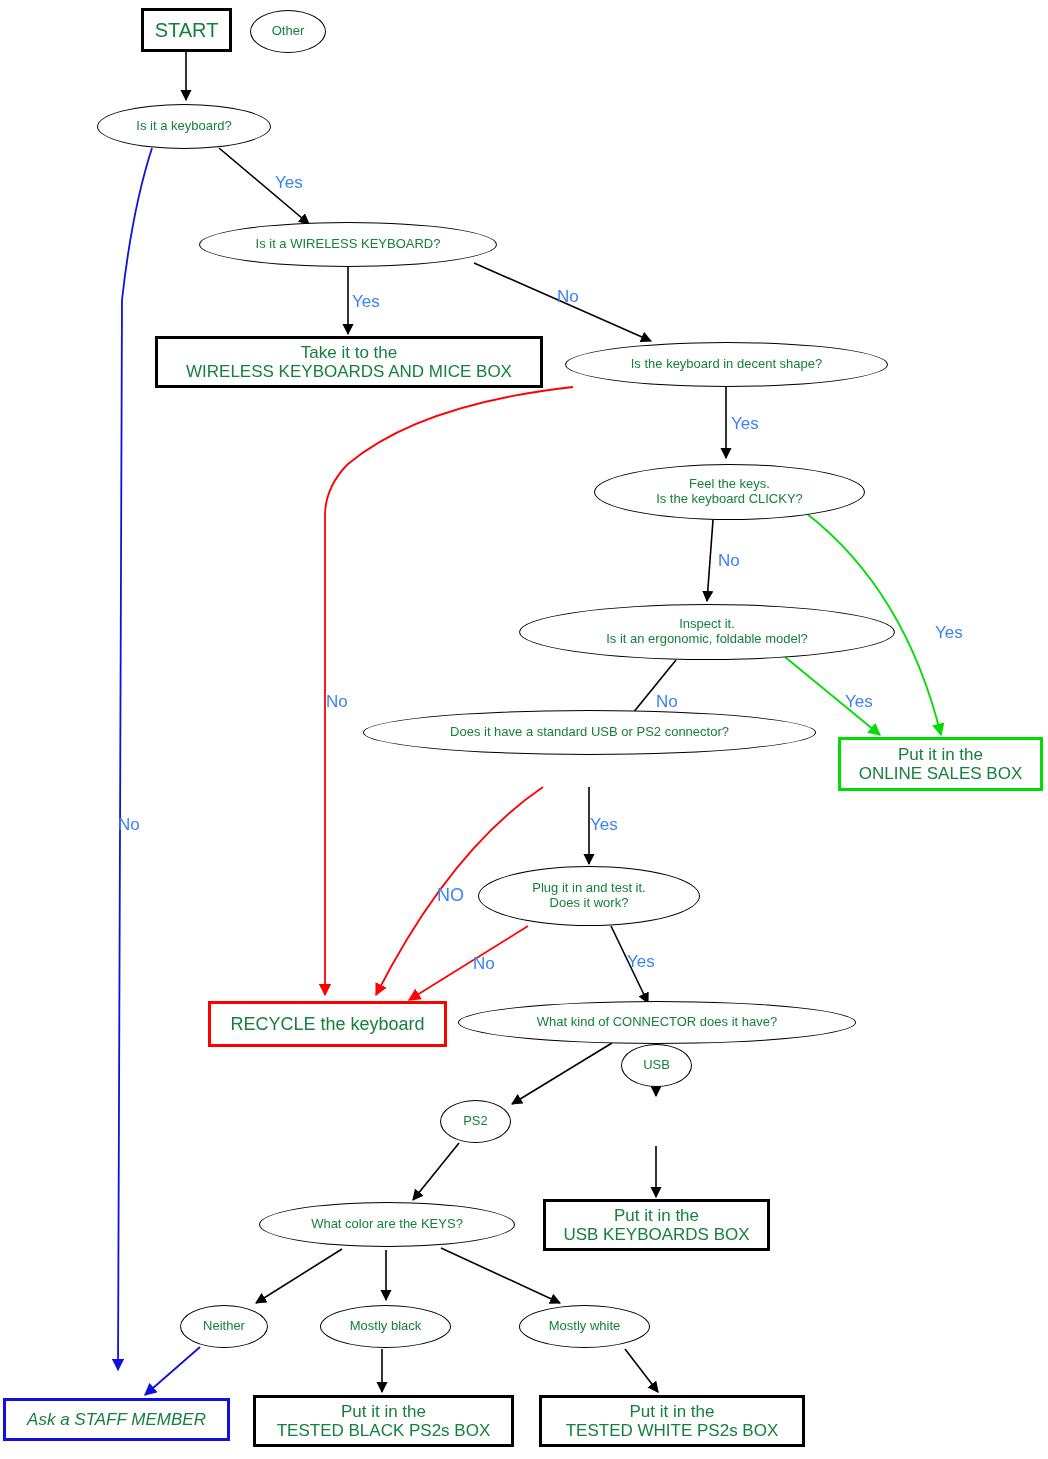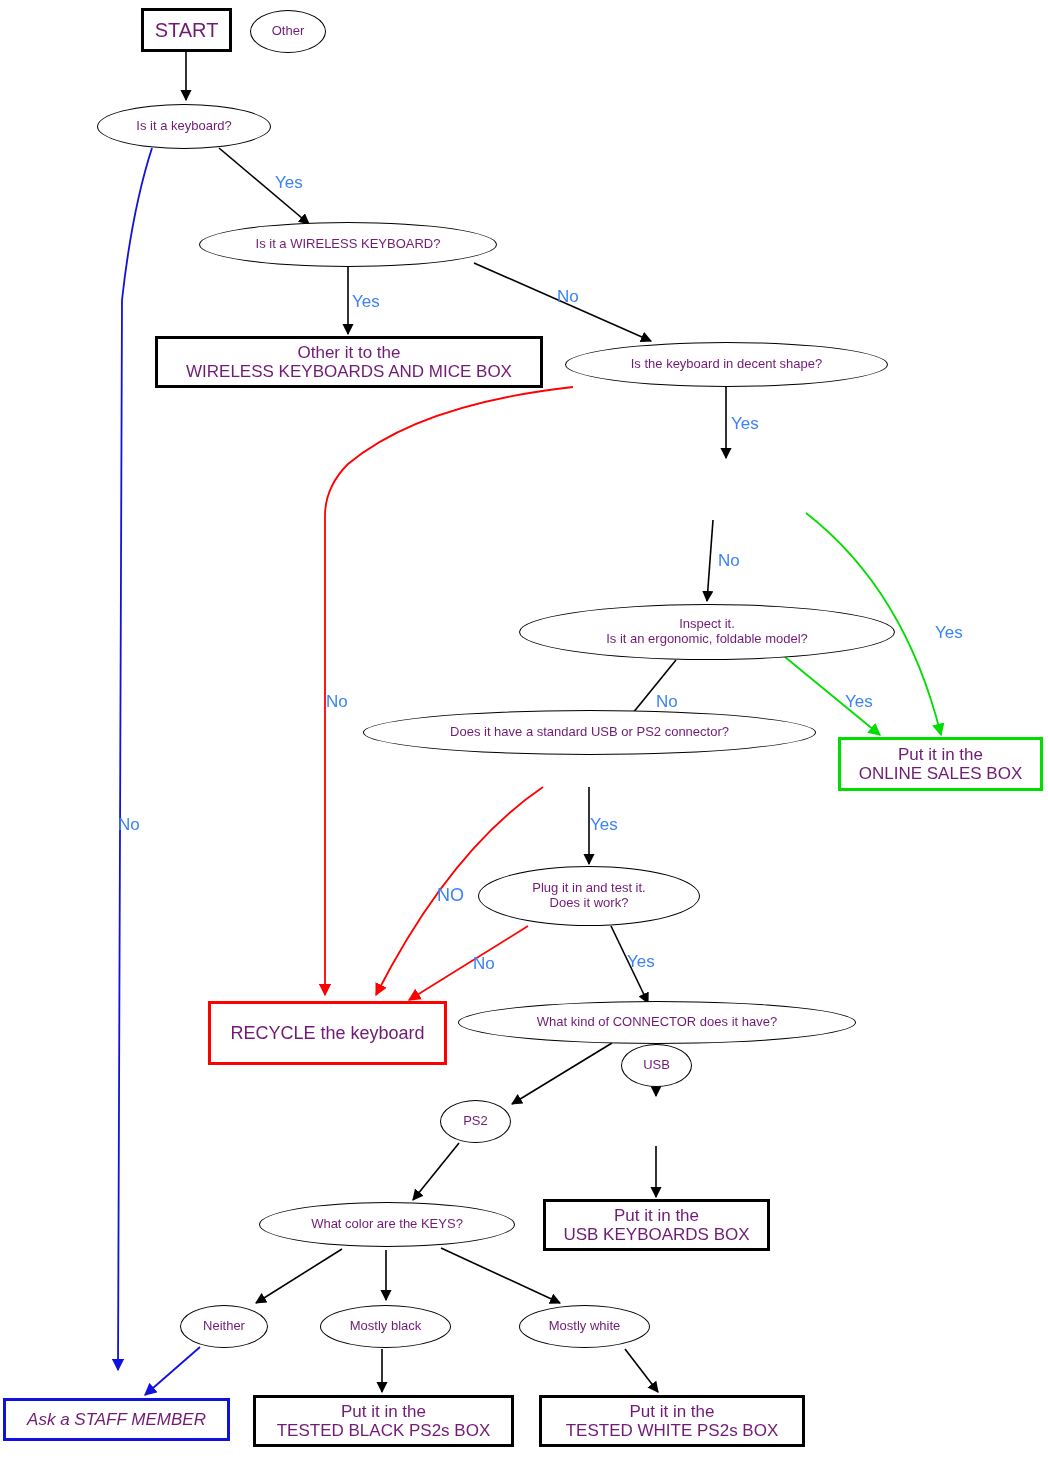--- a/index.html
+++ b/index.html
@@ -26,21 +26,21 @@
     height: 1459px;
     pointer-events: none;
   }
   .node {
     position: absolute;
     box-sizing: border-box;
     display: flex;
     align-items: center;
     justify-content: center;
     text-align: center;
-    color: #701a75;
+    color: #15803d;
     line-height: 1.12;
     white-space: pre-line;
   }
   .node.ellipse {
     border: 1.3px solid #000000;
     border-radius: 50%;
     background: #ffffff;
     font-size: 13px;
   }
   .node.box {
@@ -180,49 +180,53 @@
 
   <div class="node ellipse" style="left:199px; top:222px; width:298px; height:45px;">
     <span>Is it a WIRELESS KEYBOARD?</span>
   </div>
 
   <div class="node ellipse" style="left:97px; top:104px; width:174px; height:45px;">
     <span>Is it a keyboard?</span>
   </div>
 
   <div class="node box" style="left:155px; top:336px; width:388px; height:52px;">
-    <span>Other it to the
+    <span>Take it to the
 WIRELESS KEYBOARDS AND MICE BOX</span>
   </div>
 
   <div class="node ellipse" style="left:565px; top:342px; width:323px; height:45px;">
     <span>Is the keyboard in decent shape?</span>
   </div>
 
+  <div class="node ellipse" style="left:594px; top:464px; width:271px; height:56px;">
+    <span>Feel the keys.
+Is the keyboard CLICKY?</span>
+  </div>
 
   <div class="node ellipse" style="left:519px; top:604px; width:376px; height:56px;">
     <span>Inspect it.
 Is it an ergonomic, foldable model?</span>
   </div>
 
   <div class="node box green-box" style="left:838px; top:737px; width:205px; height:54px;">
     <span>Put it in the
 ONLINE SALES BOX</span>
   </div>
 
   <div class="node ellipse" style="left:363px; top:710px; width:453px; height:45px;">
     <span>Does it have a standard USB or PS2 connector?</span>
   </div>
 
   <div class="node ellipse" style="left:478px; top:866px; width:222px; height:60px;">
     <span>Plug it in and test it.
 Does it work?</span>
   </div>
 
-  <div class="node box red-box" style="left:208px; top:1001px; width:239px; height:64px;">
+  <div class="node box red-box" style="left:208px; top:1001px; width:239px; height:46px;">
     <span>RECYCLE the keyboard</span>
   </div>
 
   <div class="node ellipse" style="left:458px; top:1001px; width:398px; height:43px;">
     <span>What kind of CONNECTOR does it have?</span>
   </div>
 
   <div class="node ellipse" style="left:440px; top:1100px; width:71px; height:43px;">
     <span>PS2</span>
   </div>

